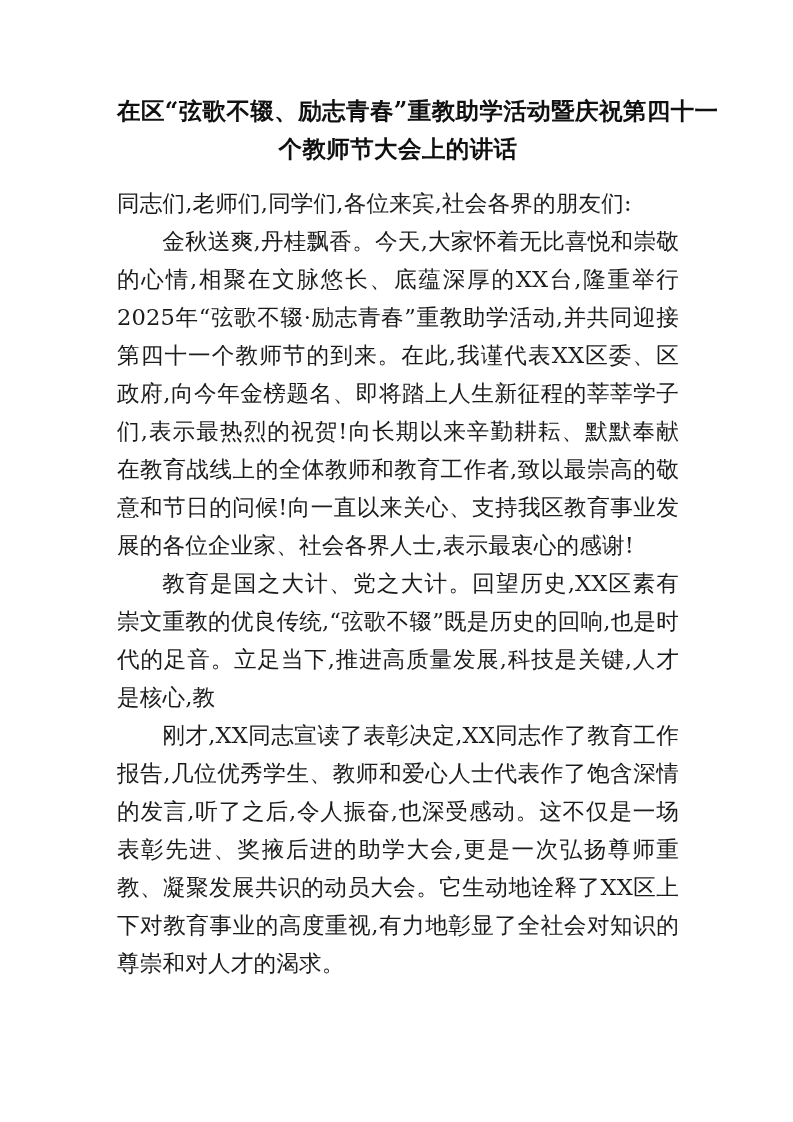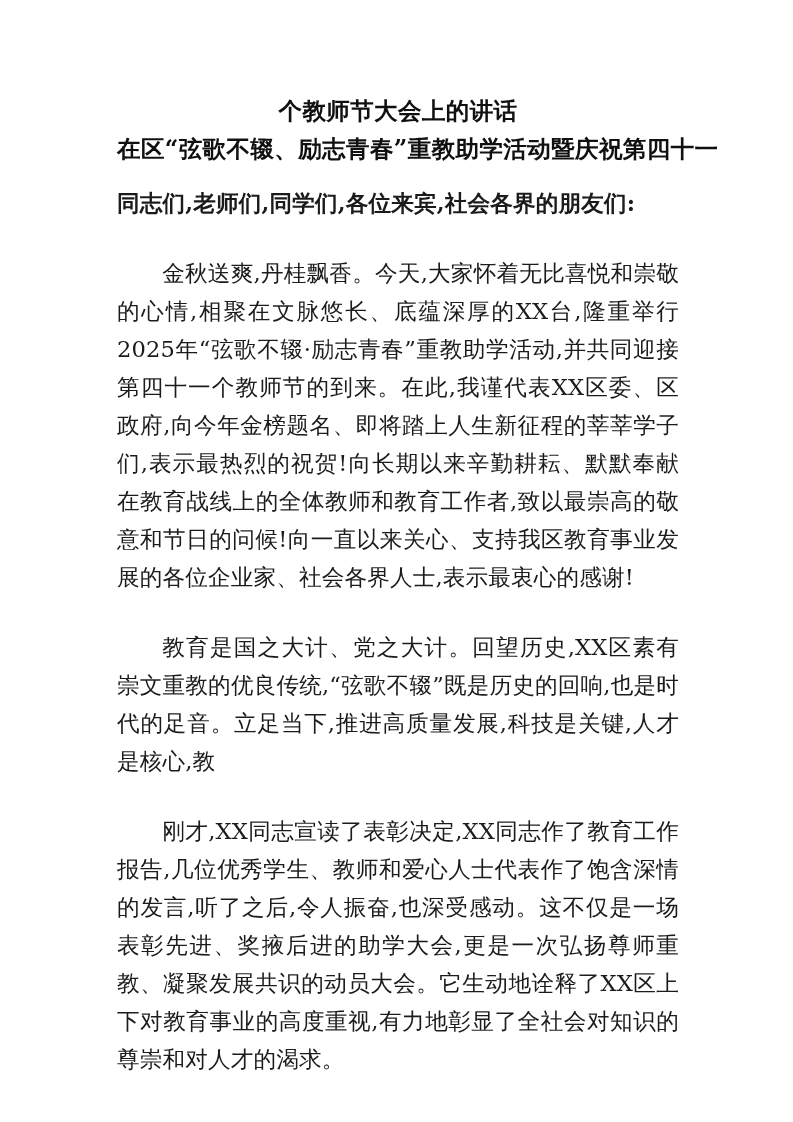--- a/index.html
+++ b/index.html
@@ -48,36 +48,34 @@
     text-align: justify;
     text-align-last: left;
     text-justify: inter-character;
     letter-spacing: 0.15px;
     margin: 0;
     color: #1b1b1b;
     font-family: "DejaVu Serif", "Liberation Serif", serif;
   }
   .para.indent {
     text-indent: 2em;
-    margin-top: 32px;
   }
   .para.noindent {
     text-indent: 0;
-    font-weight: bold;
   }
 </style>
 </head>
 <body>
 
 <div class="page">
   <div class="doc-body">
 
     <h1 class="title">
+      <span class="title-line">在区“弦歌不辍、励志青春”重教助学活动暨庆祝第四十一</span>
       <span class="title-line">个教师节大会上的讲话</span>
-      <span class="title-line">在区“弦歌不辍、励志青春”重教助学活动暨庆祝第四十一</span>
     </h1>
 
     <p class="para noindent">同志们,老师们,同学们,各位来宾,社会各界的朋友们:</p>
     <p class="para indent">金秋送爽,丹桂飘香。今天,大家怀着无比喜悦和崇敬的心情,相聚在文脉悠长、底蕴深厚的XX台,隆重举行2025年“弦歌不辍·励志青春”重教助学活动,并共同迎接第四十一个教师节的到来。在此,我谨代表XX区委、区政府,向今年金榜题名、即将踏上人生新征程的莘莘学子们,表示最热烈的祝贺!向长期以来辛勤耕耘、默默奉献在教育战线上的全体教师和教育工作者,致以最崇高的敬意和节日的问候!向一直以来关心、支持我区教育事业发展的各位企业家、社会各界人士,表示最衷心的感谢!</p>
     <p class="para indent">教育是国之大计、党之大计。回望历史,XX区素有崇文重教的优良传统,“弦歌不辍”既是历史的回响,也是时代的足音。立足当下,推进高质量发展,科技是关键,人才是核心,教</p>
     <p class="para indent">刚才,XX同志宣读了表彰决定,XX同志作了教育工作报告,几位优秀学生、教师和爱心人士代表作了饱含深情的发言,听了之后,令人振奋,也深受感动。这不仅是一场表彰先进、奖掖后进的助学大会,更是一次弘扬尊师重教、凝聚发展共识的动员大会。它生动地诠释了XX区上下对教育事业的高度重视,有力地彰显了全社会对知识的尊崇和对人才的渴求。</p>
 
   </div>
 </div>
 

